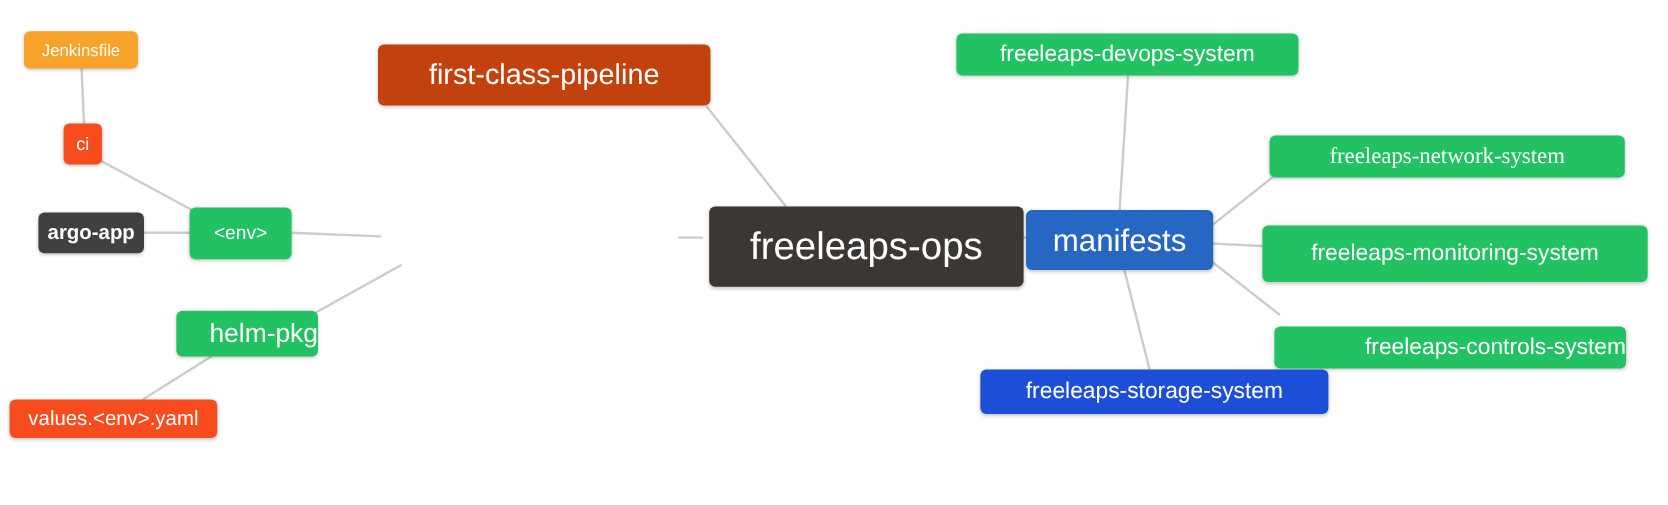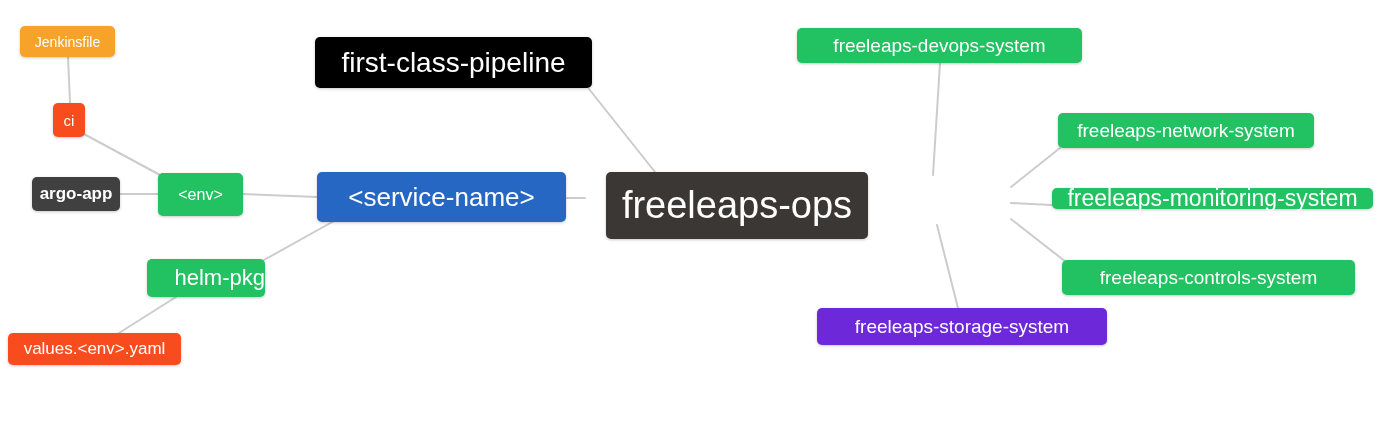--- a/index.html
+++ b/index.html
@@ -67,37 +67,37 @@
     </div>
     <div class="node" style="left: 158px; top: 173px; width: 85px; height: 43px; font-size: 16px; background: rgb(34, 193, 98);">
       <span>&lt;env&gt;</span>
     </div>
     <div class="node" style="left: 147px; top: 259px; width: 118px; height: 38px; font-size: 22px; background: rgb(34, 193, 98); justify-content: flex-end;">
       <span>helm-pkg</span>
     </div>
     <div class="node" style="left: 8px; top: 333px; width: 173px; height: 32px; font-size: 17px; background: rgb(248, 76, 30);">
       <span>values.&lt;env&gt;.yaml</span>
     </div>
-    <div class="node" style="left: 315px; top: 37px; width: 277px; height: 51px; font-size: 28px; background: #000000;">
+    <div class="node" style="left: 315px; top: 37px; width: 277px; height: 51px; font-size: 24px; background: #c2410c;">
       <span>first-class-pipeline</span>
     </div>
-    <div class="node" style="left: 317px; top: 172px; width: 249px; height: 50px; font-size: 26px; background: rgb(38, 103, 196);">
-      <span>&lt;service-name&gt;</span>
+    <div class="node" style="left: 591px; top: 172px; width: 262px; height: 67px; font-size: 32px; background: rgb(59, 55, 53);">
+      <span>freeleaps-ops</span>
     </div>
-    <div class="node" style="left: 606px; top: 172px; width: 262px; height: 67px; font-size: 38px; background: rgb(59, 55, 53);">
-      <span>freeleaps-ops</span>
+    <div class="node" style="left: 855px; top: 175px; width: 156px; height: 50px; font-size: 26px; background: rgb(38, 103, 196);">
+      <span>manifests</span>
     </div>
     <div class="node" style="left: 797px; top: 28px; width: 285px; height: 35px; font-size: 19px; background: rgb(34, 193, 98);">
       <span>freeleaps-devops-system</span>
     </div>
-    <div class="node" style="left: 1058px; top: 113px; width: 256px; height: 35px; font-size: 19px; background: rgb(34, 193, 98);">
+    <div class="node" style="left: 1058px; top: 113px; width: 296px; height: 35px; font-size: 19px; background: rgb(34, 193, 98); font-family: Liberation Serif, serif;">
       <span>freeleaps-network-system</span>
     </div>
-    <div class="node" style="left: 1052px; top: 188px; width: 321px; height: 21px; font-size: 23px; background: rgb(34, 193, 98);">
+    <div class="node" style="left: 1052px; top: 188px; width: 321px; height: 47px; font-size: 19px; background: rgb(34, 193, 98);">
       <span>freeleaps-monitoring-system</span>
     </div>
-    <div class="node" style="left: 1062px; top: 260px; width: 293px; height: 35px; font-size: 19px; background: rgb(34, 193, 98);">
+    <div class="node" style="left: 1062px; top: 272px; width: 293px; height: 35px; font-size: 19px; background: rgb(34, 193, 98); justify-content: flex-end;">
       <span>freeleaps-controls-system</span>
     </div>
-    <div class="node" style="left: 817px; top: 308px; width: 290px; height: 37px; font-size: 19px; background: #6d28d9;">
+    <div class="node" style="left: 817px; top: 308px; width: 290px; height: 37px; font-size: 19px; background: #1d4ed8;">
       <span>freeleaps-storage-system</span>
     </div>
   </div>
 
 </body></html>

